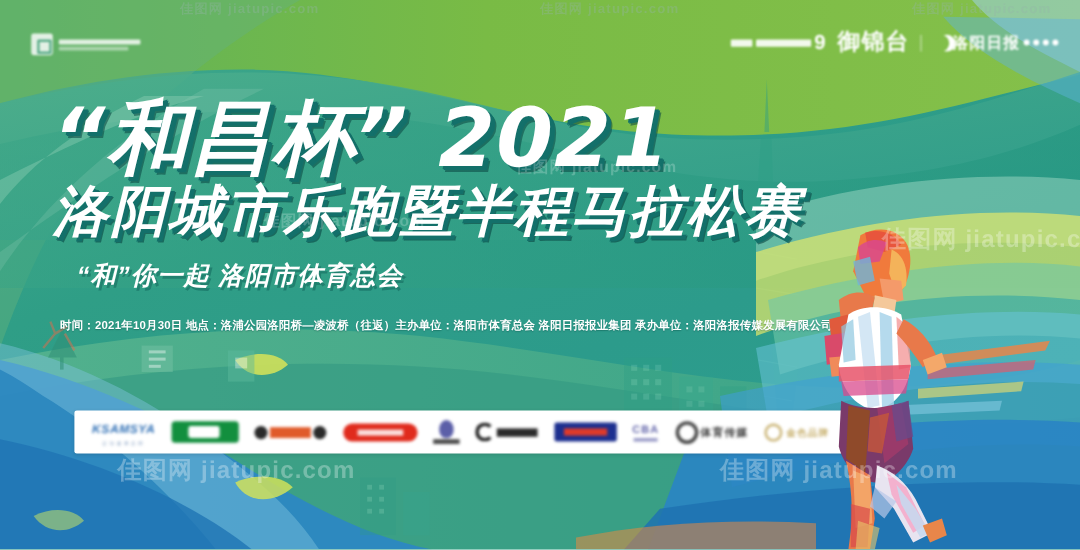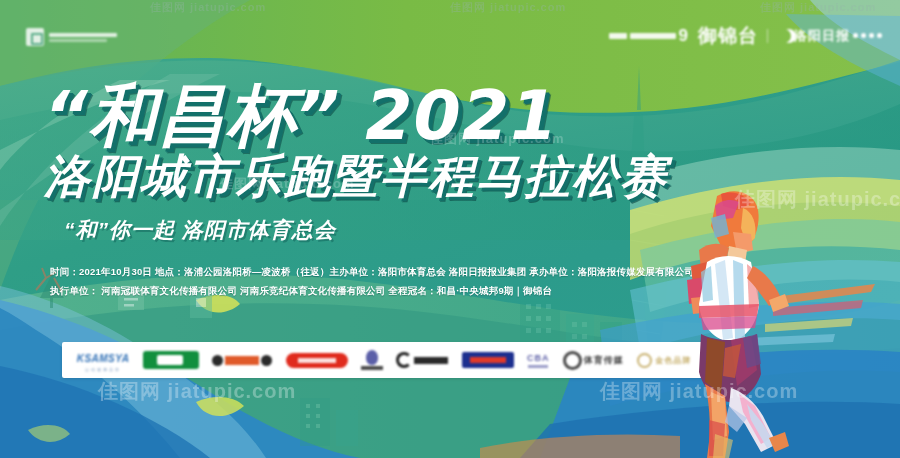--- a/index.html
+++ b/index.html
@@ -296,21 +296,20 @@
   <div class="title-wrap">
     <div class="t-line1">
       <span>“和昌杯” 2021</span>
     </div>
     <div class="t-line2">洛阳城市乐跑暨半程马拉松赛</div>
     <div class="t-sub">“和”你一起 洛阳市体育总会</div>
   </div>
 
   <div class="info-block">
     <div class="info-line">时间：2021年10月30日  地点：洛浦公园洛阳桥—凌波桥（往返）主办单位：洛阳市体育总会 洛阳日报报业集团  承办单位：洛阳洛报传媒发展有限公司</div>
-    <div class="info-line">执行单位：  河南冠联体育文化传播有限公司 河南乐竞纪体育文化传播有限公司  全程冠名：和昌·中央城邦9期｜御锦台</div>
   </div>
 
   <div class="sponsor-strip">
     <div class="sp sp1">
       <div><span class="sp-txt">KSAMSYA</span><span class="sp-sub">运动健康品牌</span></div>
     </div>
     <div class="sp sp2"></div>
     <div class="sp sp3">
       <span class="dot"></span>
         <span class="bar"></span>

